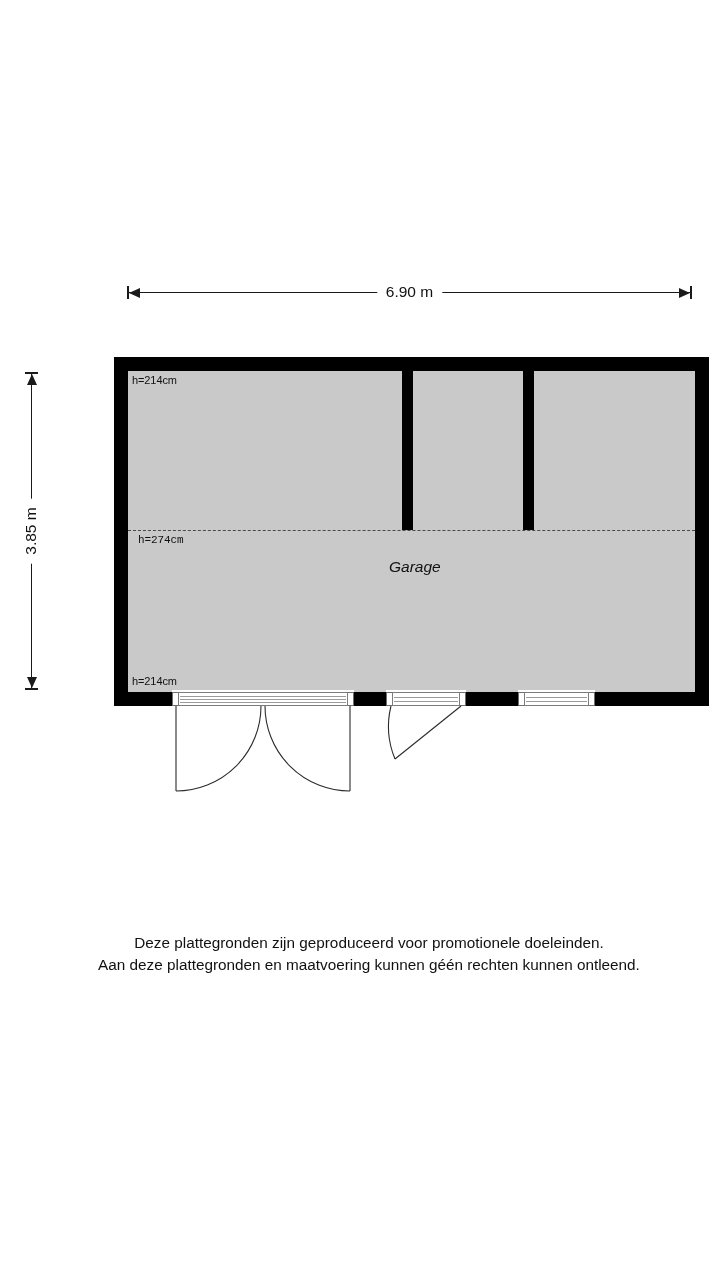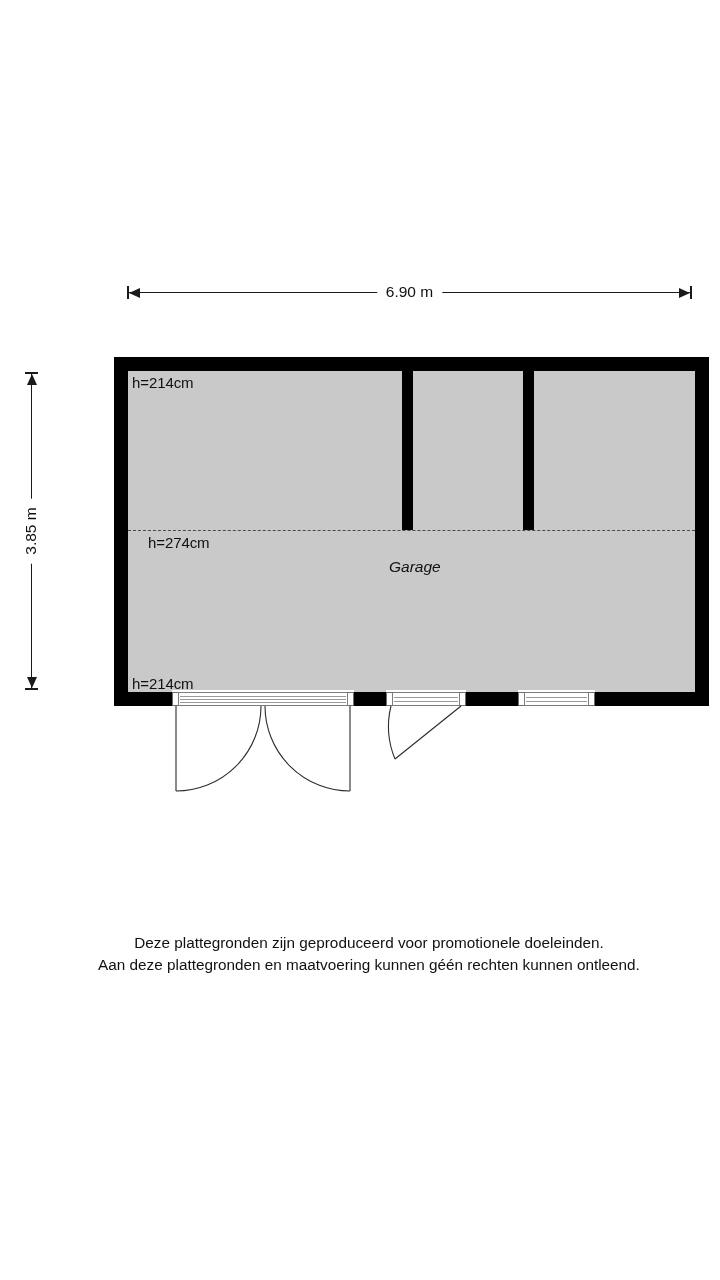--- a/index.html
+++ b/index.html
@@ -148,21 +148,21 @@
     background: #000000;
   }
   .dashed-divider {
     position: absolute;
     border-top: 1.5px dashed #4a4a4a;
     height: 0;
   }
 
   .h-label {
     position: absolute;
-    font-size: 15px;
+    font-size: 11px;
     color: #111111;
     white-space: nowrap;
     letter-spacing: -0.1px;
   }
   .room-label {
     position: absolute;
     font-size: 15.5px;
     color: #111111;
     white-space: nowrap;
   }
@@ -249,21 +249,21 @@
     <div class="wall" style="left:240px; top:335px; width:32px; height:14px;"></div>
     <div class="wall" style="left:352px; top:335px; width:52px; height:14px;"></div>
     <div class="wall" style="left:481px; top:335px; width:114px; height:14px;"></div>
 
     <div class="partition" style="left:288px; top:14px; width:11px; height:159px;"></div>
     <div class="partition" style="left:409px; top:14px; width:11px; height:159px;"></div>
 
     <div class="dashed-divider" style="left:14px; top:173px; width:567px;"></div>
 
     <div class="h-label" style="left:18px; top:17px;">h=214cm</div>
-    <div class="h-label" style="left:34px; top:177px;">h=274cm</div>
+    <div class="h-label" style="left:24px; top:177px;font-family:Liberation Mono, monospace;">h=274cm</div>
     <div class="h-label" style="left:18px; top:318px;">h=214cm</div>
 
     <div class="room-label" style="left:275px; top:201px;font-style:italic;">Garage</div>
 
     <div class="opening" style="left:58px; top:333px; width:182px; height:18px;">
       <div class="jamb" style="left:0px; top:2px; width:7px; height:14px;"></div>
       <div class="jamb" style="right:0px; top:2px; width:7px; height:14px;"></div>
       <div class="leaf" style="left:6px; top:2px; width:170px; height:14px;">
         <div class="bar" style="top:3px;"></div>
         <div class="bar" style="top:6px;"></div>

